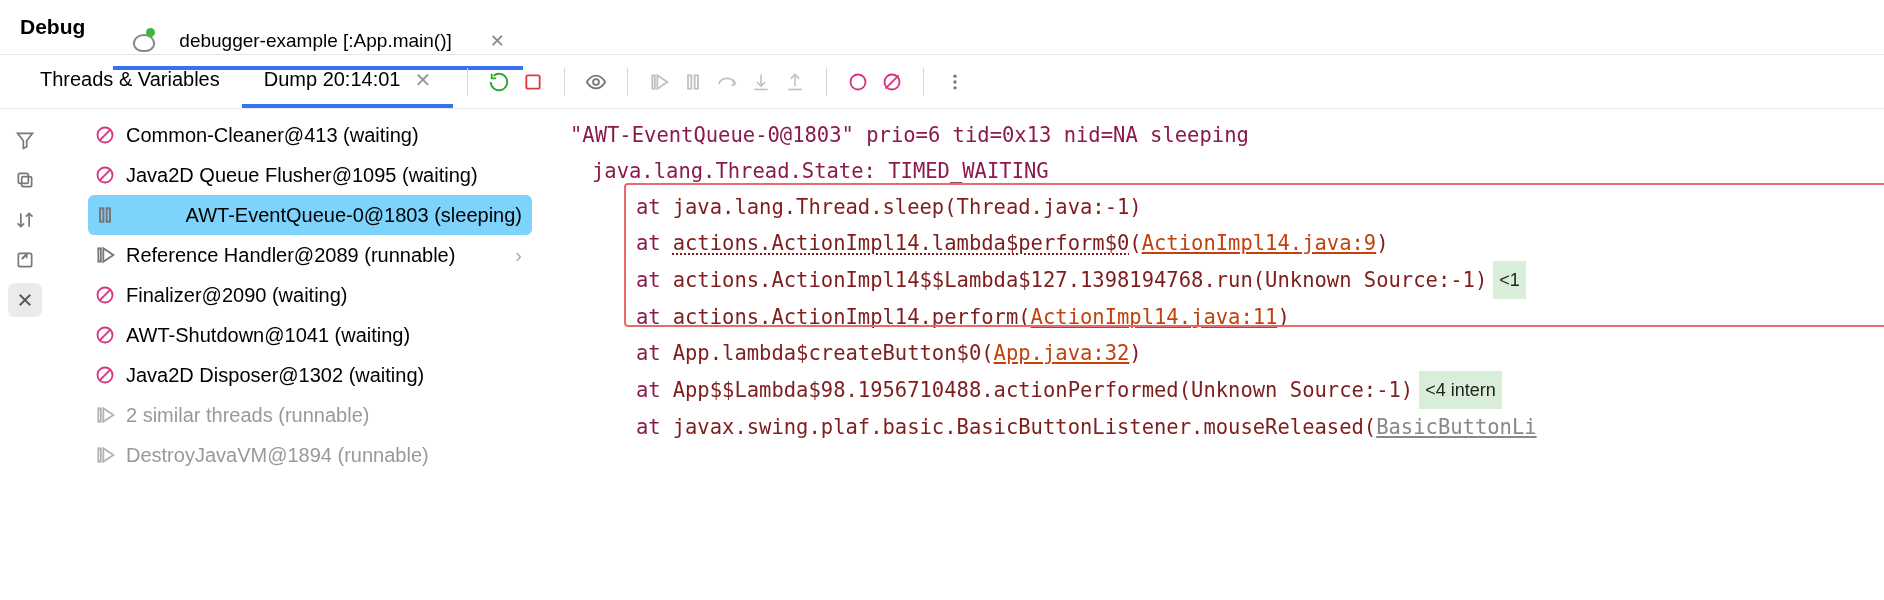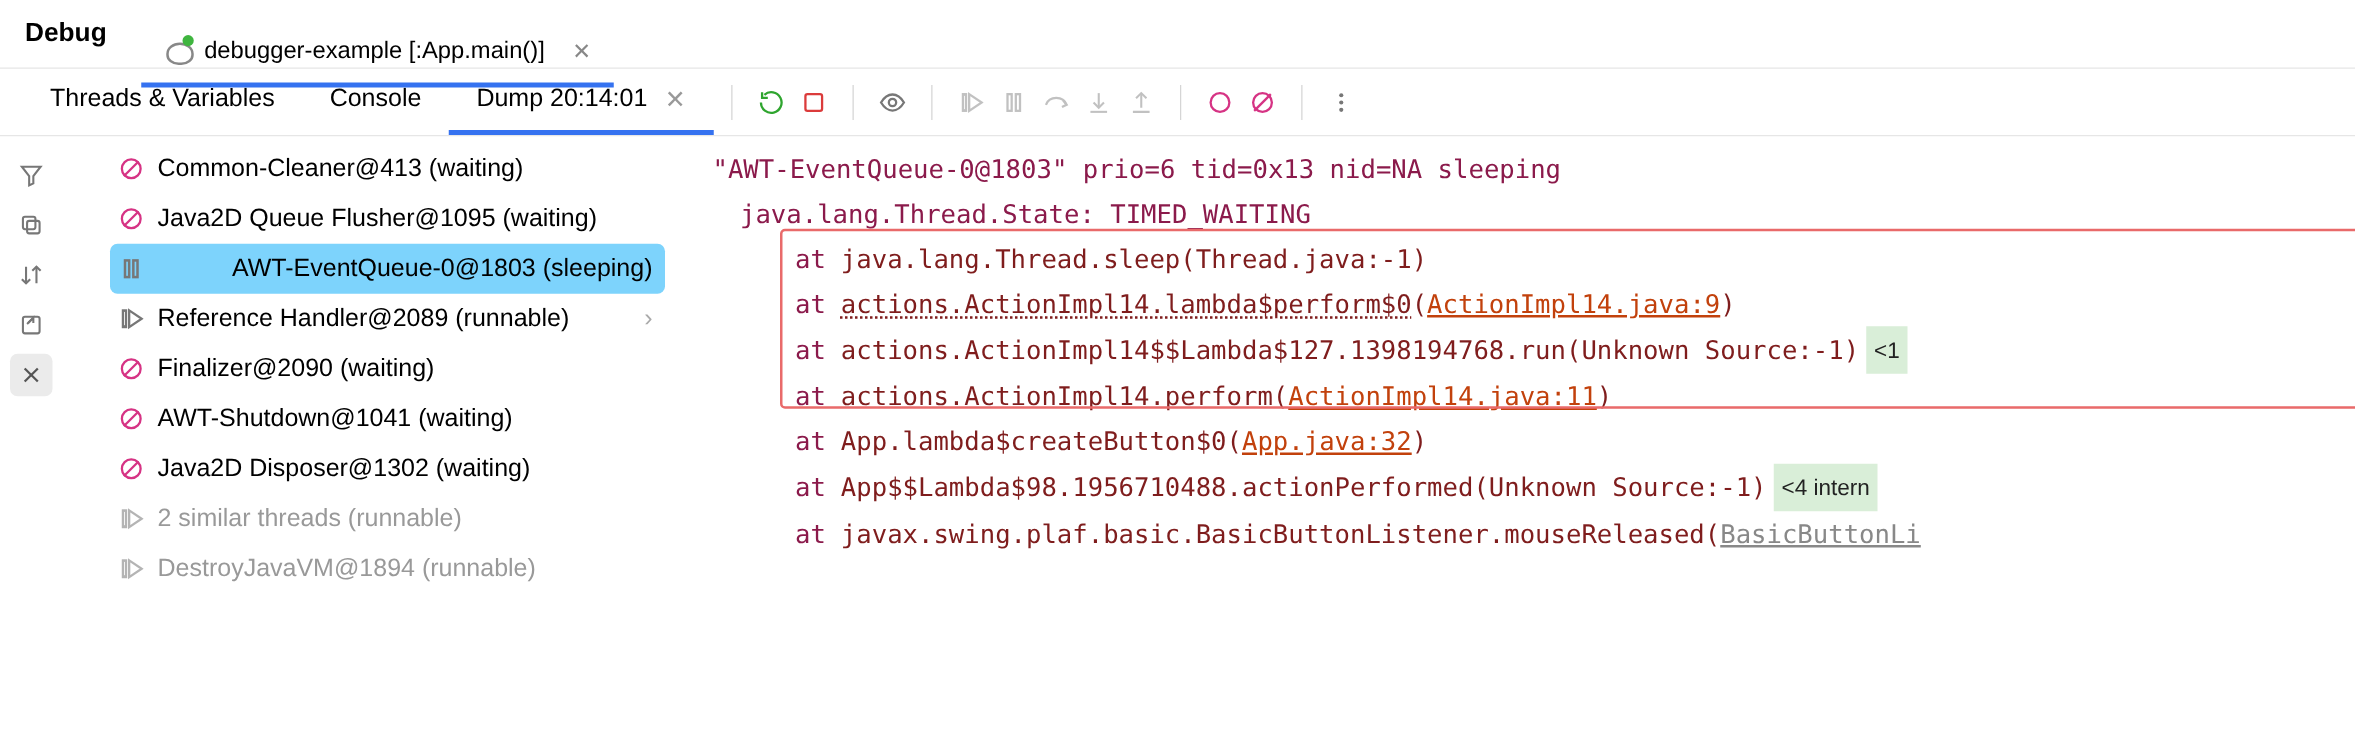--- a/index.html
+++ b/index.html
@@ -17,21 +17,21 @@
     align-items: center;
     height: 55px;
     border-bottom: 1px solid #e6e6e6;
     padding-left: 20px;
     gap: 28px;
   }
   .titlebar .debug-label { font-weight: 700; font-size: 21px; }
   .tab {
     display: flex;
     align-items: center;
-    gap: 10px;
+    gap: 26px;
     height: 100%;
     padding: 0 18px;
     border-bottom: 4px solid transparent;
     cursor: pointer;
     margin-top: 31px;
   }
   .tab.active { border-bottom-color: #3572f0; }
   .tab .close { color: #888; margin-left: 12px; font-size: 18px; }
   .bug-icon { width: 22px; height: 22px; display: inline-block; position: relative; }
   .bug-icon::before {
@@ -153,23 +153,20 @@
       </span>
     <span>debugger-example [:App.main()]</span>
     <span class="close">✕</span>
   </div>
 </div>
 
 <div class="toolbar">
   <div class="tool-tab">
       <span>Threads &amp; Variables</span>
     </div>
-  <div class="tool-tab">
-      <span>Console</span>
-    </div>
   <div class="tool-tab active">
     <span>Dump 20:14:01</span>
     <span class="close">✕</span>
   </div>
   <div class="sep"></div>
   <div class="icon-btn green">
     <svg width="22" height="22" viewBox="0 0 24 24" fill="none" stroke="#2fa52f" stroke-width="2">
         <path d="M3 12a9 9 0 1 0 3-6.7"></path>
         <polyline points="4 3 4 8 9 8"></polyline>
       </svg>

